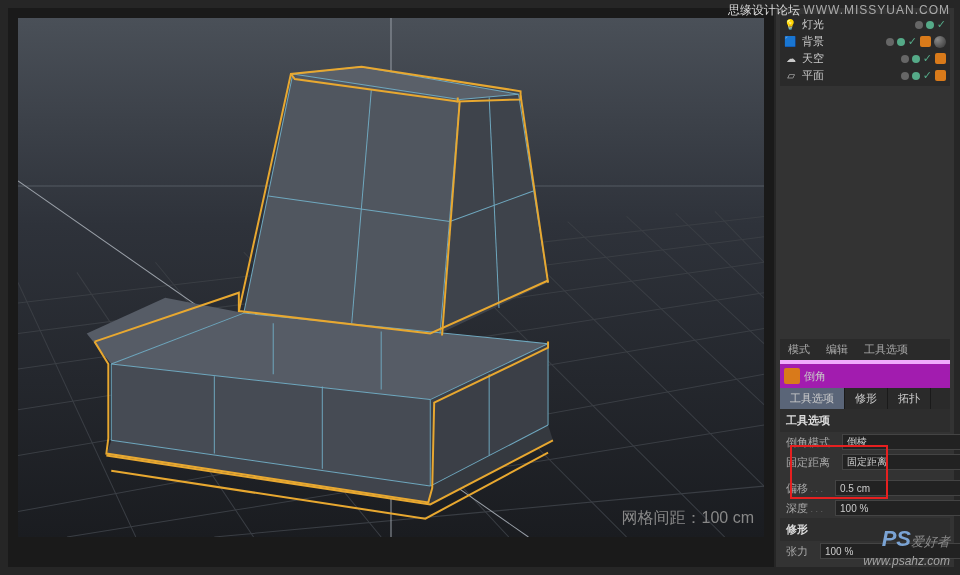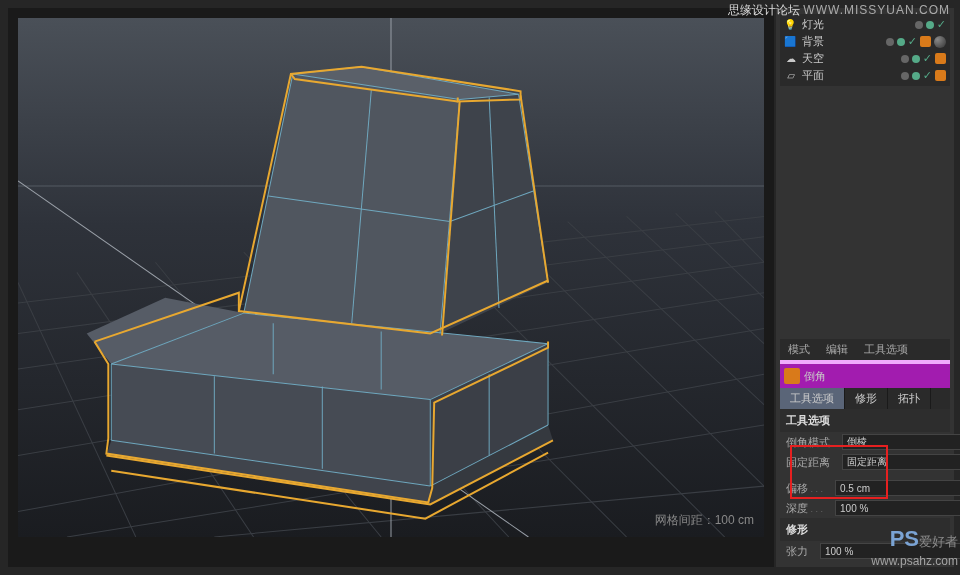--- a/index.html
+++ b/index.html
@@ -37,21 +37,21 @@
     .viewport svg {
       width: 100%;
       height: 100%;
       display: block;
     }
     .grid-info {
       position: absolute;
       bottom: 38px;
       right: 20px;
       color: #888;
-      font-size: 12px;
+      font-size: 16px;
       margin-left: 12px;
     }
     .right-panel {
       width: 178px;
       background: #333;
       display: flex;
       flex-direction: column;
       padding: 6px 4px;
       margin: 8px 6px 8px 2px;
     }
@@ -208,27 +208,28 @@
       z-index: 100;
     }
     .watermark-top .url {
       font-size: 12px;
       color: #aaa;
       letter-spacing: 1px;
     }
     .watermark-bottom {
       position: absolute;
       bottom: 6px;
-      right: 2px;
+      right: 10px;
       color: #666;
       font-size: 16px;
       font-family: Arial;
       text-align: right;
       line-height: 1.1;
       z-index: 100;
+      font-style: italic;
     }
     .watermark-bottom .logo {
       font-size: 22px;
       font-weight: bold;
       color: #7aa3d4;
     }
     .watermark-bottom .cn {
       font-size: 13px;
       color: #888;
     }

